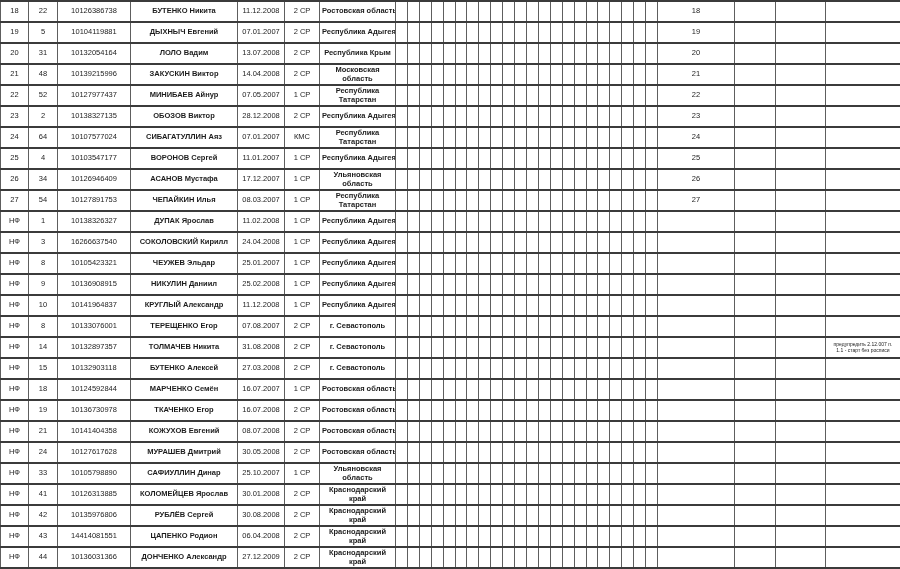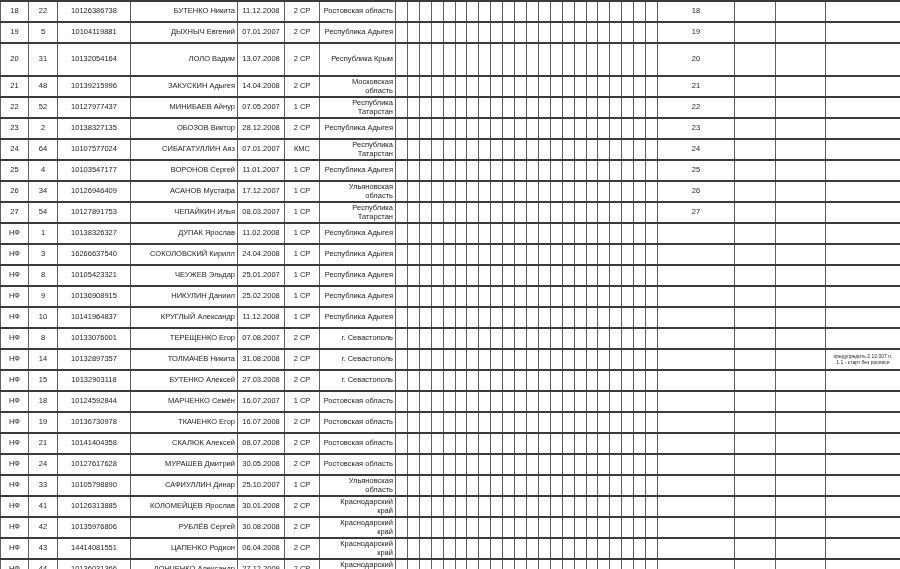--- a/index.html
+++ b/index.html
@@ -28,21 +28,21 @@
   table.results td {
     border-right: 1px solid #5e5e5e;
     border-bottom: 2px solid #3b3b3b;
     padding: 0 2px;
     overflow: hidden;
     vertical-align: middle;
     line-height: 1.15;
     white-space: pre;
   }
   td.center { text-align: center; }
-  td.left   { text-align: right; }
+  td.left   { text-align: center; font-weight: bold; }
   td.narrow { padding: 0; }
   td.note-cell {
     font-size: 5px;
     text-align: center;
     line-height: 1.3;
     padding: 0 1px;
     white-space: pre;
   }
 </style>
 </head>
@@ -149,21 +149,21 @@
           <td class="narrow"></td>
           <td class="narrow"></td>
           <td class="narrow"></td>
           <td class="narrow"></td>
           <td class="narrow"></td>
           <td class="center">19</td>
           <td class="center"></td>
           <td class="center"></td>
           <td class="note-cell"></td>
         </tr>
-        <tr style="height: 33px;">
+        <tr style="height: 21px;">
           <td class="center">20</td>
           <td class="center">31</td>
           <td class="center">10132054164</td>
           <td class="left">ЛОЛО Вадим</td>
           <td class="center">13.07.2008</td>
           <td class="center">2 СР</td>
           <td class="left">Республика Крым</td>
           <td class="narrow"></td>
           <td class="narrow"></td>
           <td class="narrow"></td>
@@ -188,21 +188,21 @@
           <td class="narrow"></td>
           <td class="center">20</td>
           <td class="center"></td>
           <td class="center"></td>
           <td class="note-cell"></td>
         </tr>
         <tr style="height: 21px;">
           <td class="center">21</td>
           <td class="center">48</td>
           <td class="center">10139215996</td>
-          <td class="left">ЗАКУСКИН Адыгея</td>
+          <td class="left">ЗАКУСКИН Виктор</td>
           <td class="center">14.04.2008</td>
           <td class="center">2 СР</td>
           <td class="left">Московская
 область</td>
           <td class="narrow"></td>
           <td class="narrow"></td>
           <td class="narrow"></td>
           <td class="narrow"></td>
           <td class="narrow"></td>
           <td class="narrow"></td>
@@ -789,21 +789,21 @@
           <td class="narrow"></td>
           <td class="center"></td>
           <td class="center"></td>
           <td class="center"></td>
           <td class="note-cell"></td>
         </tr>
         <tr style="height: 21px;">
           <td class="center">НФ</td>
           <td class="center">21</td>
           <td class="center">10141404358</td>
-          <td class="left">СКАЛЮК Алексей</td>
+          <td class="left">КОЖУХОВ Евгений</td>
           <td class="center">08.07.2008</td>
           <td class="center">2 СР</td>
           <td class="left">Ростовская область</td>
           <td class="narrow"></td>
           <td class="narrow"></td>
           <td class="narrow"></td>
           <td class="narrow"></td>
           <td class="narrow"></td>
           <td class="narrow"></td>
           <td class="narrow"></td>

